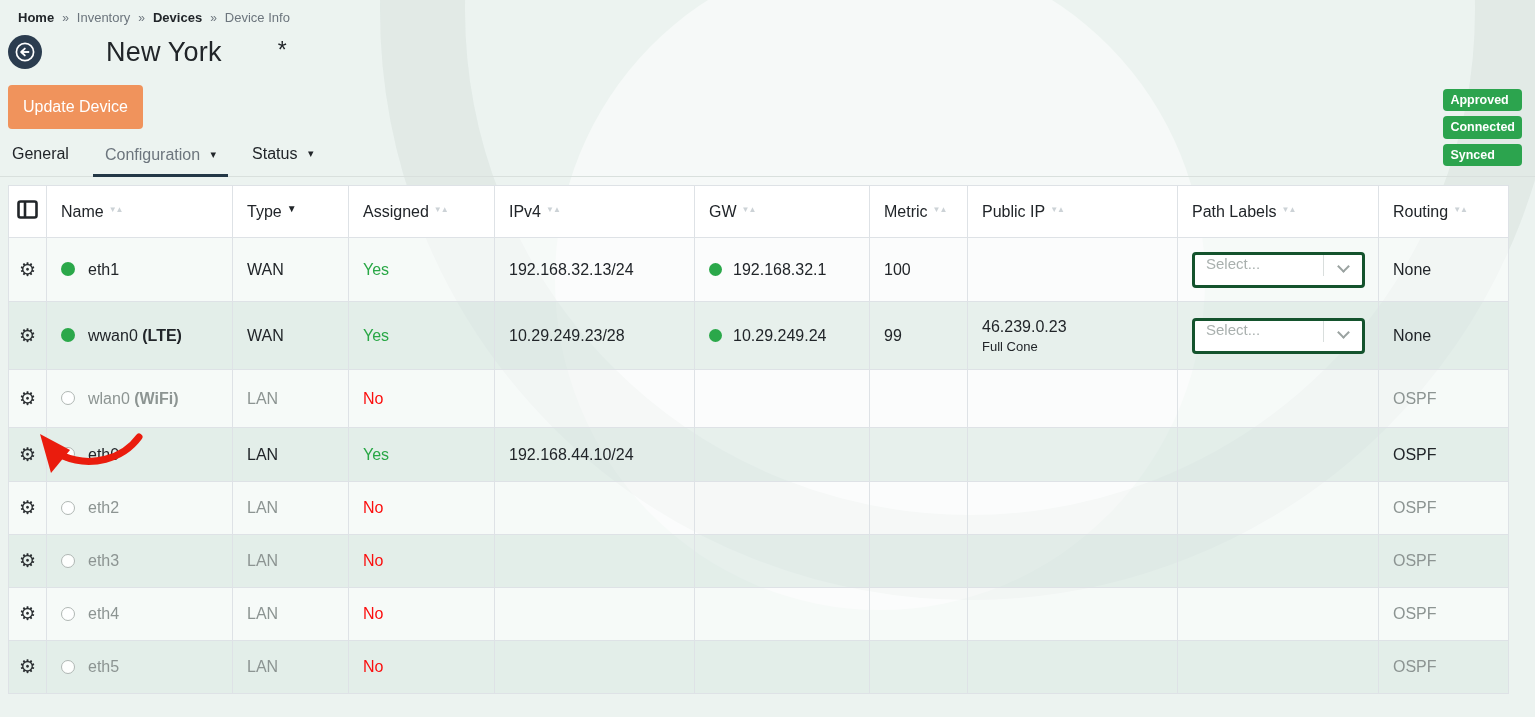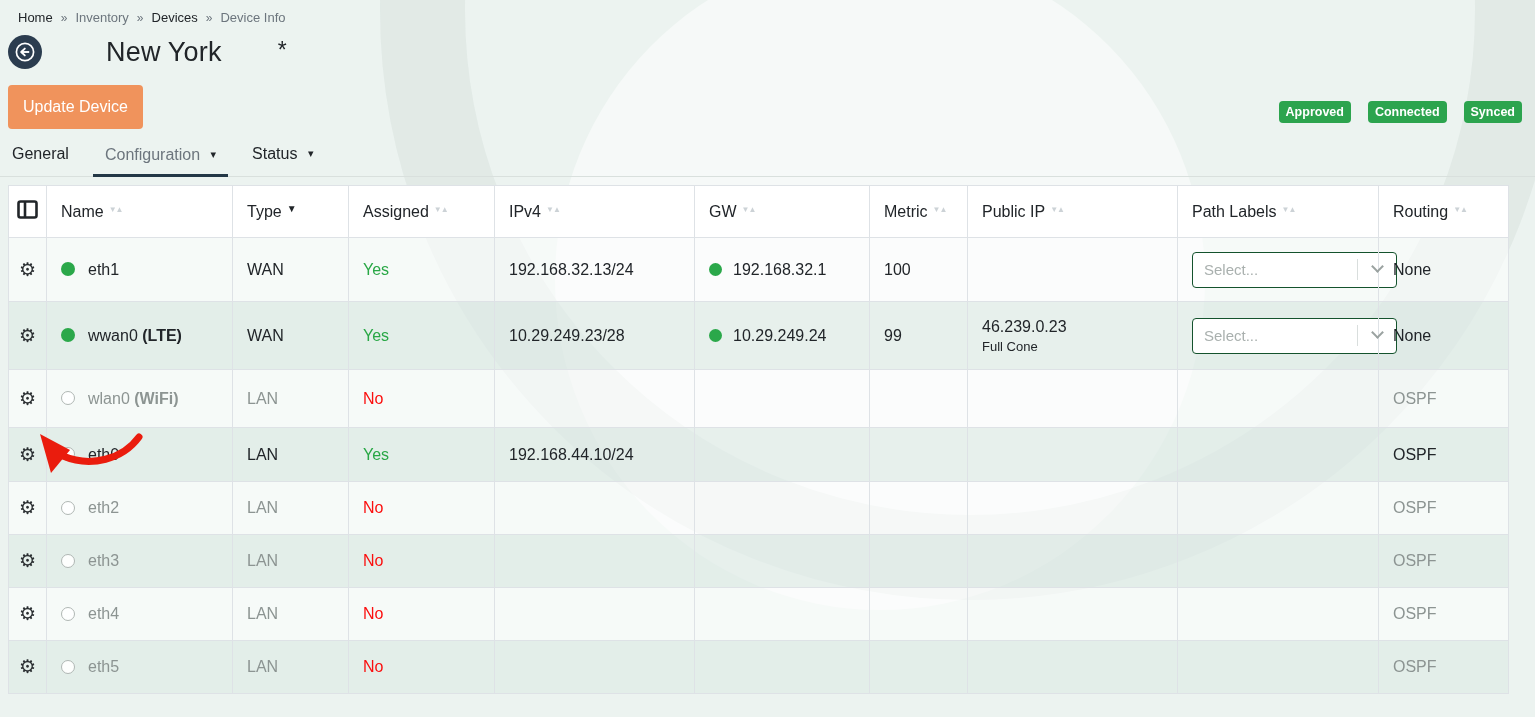--- a/index.html
+++ b/index.html
@@ -14,35 +14,35 @@
   
   .wm-circle { position:absolute; left:555px; top:-50px; width:650px; height:660px;
     border-radius:50%; background:rgba(255,255,255,0.5); z-index:0; }
   .wm-ring { position:absolute; left:380px; top:-580px; width:1180px; height:1180px;
     border-radius:50%; border:85px solid rgba(140,160,152,0.10); z-index:0; }
   .content { position:relative; z-index:1; }
 
   
   .breadcrumb { padding:10px 10px 0 18px; font-size:13px; display:flex; align-items:center; gap:8px; }
   .crumb { color:#6c757d; cursor:default; }
-  .crumb.em { color:#212529; font-weight:400; }
+  .crumb.em { color:#212529; font-weight:700; }
   .crumb-sep { color:#6c757d; font-size:12px; }
 
   
   .title-row { display:flex; align-items:center; margin:10px 0 0 8px;gap:48px; }
   .back-btn { width:34px; height:34px; border-radius:50%; background:#2b3c4f;
     display:flex; align-items:center; justify-content:center; cursor:pointer; flex:0 0 auto; }
   .page-title { font-size:27px; color:#212529; margin-left:16px; letter-spacing:0.2px; }
   .dirty { font-size:23px; vertical-align:top; margin-left:8px; line-height:1; position:relative; top:-2px; }
 
   
   .action-row { position:relative; margin:16px 0 0 8px; height:36px; }
   .btn-update { background:#f0935c; color:#fff; border:none; border-radius:4px;
     font-size:16px; padding:8px 15px; height:44px; cursor:pointer; font-family:inherit; }
-  .badges { position:absolute; right:13px; top:16px; display:flex; gap:17px; }
+  .badges { position:absolute; right:13px; top:4px; display:flex; gap:5px;flex-direction:column; }
   .badge { background:#2ca44e; color:#fff; font-size:12.5px; font-weight:700;
     padding:4px 7px 4px; border-radius:4px; line-height:1.15; }
 
   
   .tabs { display:flex; align-items:flex-end; margin-top:15px; border-bottom:1px solid #d9e0dd; padding-left:0; }
   .tab { font-size:16px; padding:9px 12px 10px; margin-right:12px; cursor:pointer; color:#212529;
     border-bottom:3px solid transparent; white-space:nowrap; }
   .tab.active { color:#6c757d; border-bottom:3px solid #233746; margin-bottom:-1px; }
   .tab .caret { display:inline-block; margin-left:6px; font-size:11px; color:#212529; position:relative; top:-2px; }
 
@@ -69,22 +69,22 @@
   .dot { display:inline-block; width:14px; height:14px; border-radius:50%; margin-right:13px;
     vertical-align:middle; position:relative; top:-1px; }
   .dot.filled { background:#2ba84a; }
   .dot.hollow { background:rgba(255,255,255,0.9); border:1px solid #b0b7b4; }
   .gw-dot { display:inline-block; width:13px; height:13px; border-radius:50%; background:#2ba84a;
     margin-right:11px; vertical-align:middle; position:relative; top:-1px; }
   .ifname b { font-weight:700; }
   tr.dim .ifname, tr.dim .cell-type, tr.dim .cell-routing { color:#8c9492; }
   .yes { color:#28a745; } .no { color:#fb0f0f; }
   .pub-main { font-size:16px; } .pub-sub { font-size:13px; margin-top:3px; }
-  .select-box { width:205px; height:36px; background:#fff; border:1px solid #14532d; border-radius:4px;
-    display:flex; align-items:center; cursor:pointer; }
+  .select-box { width:173px; height:36px; background:#fff; border:3px solid #14532d; border-radius:4px;
+    display:flex; cursor:pointer; }
   .select-ph { flex:1; color:#a9b0ae; font-size:15px; padding-left:11px; }
   .select-div { width:1px; height:21px; background:#d9dedd; }
   .select-chev { width:38px; display:flex; align-items:center; justify-content:center; }
   .chev { width:9px; height:9px; border-right:2px solid #9aa2a0; border-bottom:2px solid #9aa2a0;
     transform:rotate(45deg); position:relative; top:-3px; }
 
   
   .annot-arrow { position:absolute; left:27px; top:429px; width:116px; height:46px; z-index:5; pointer-events:none; }
 </style>
 </head>

